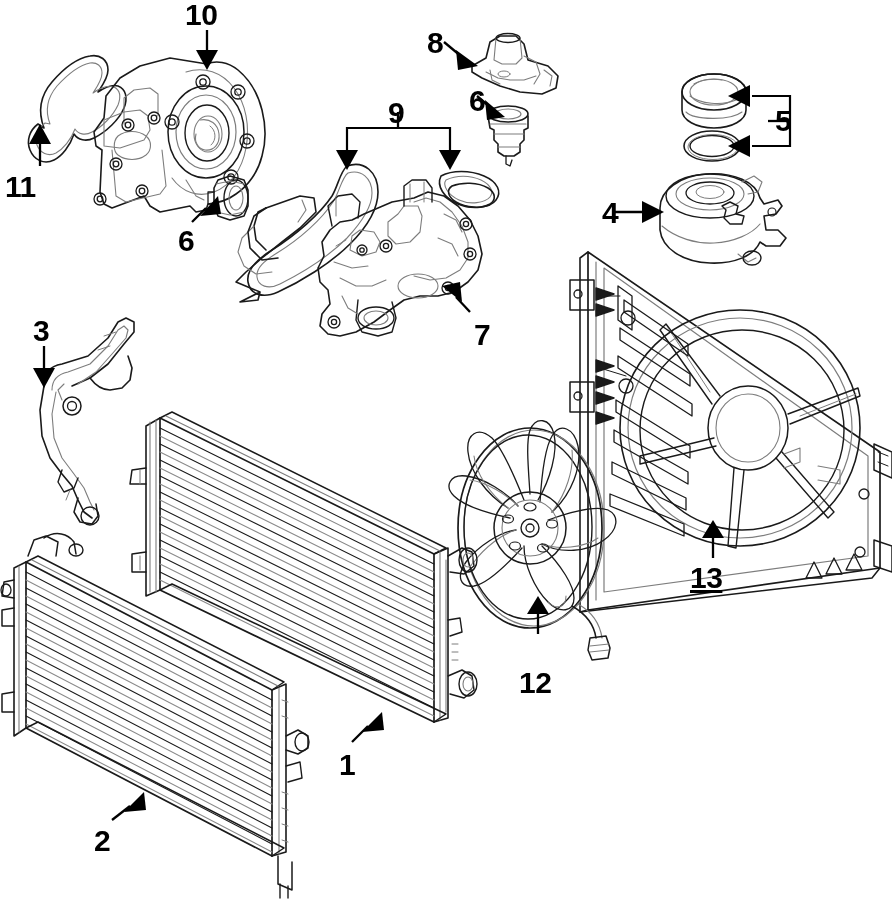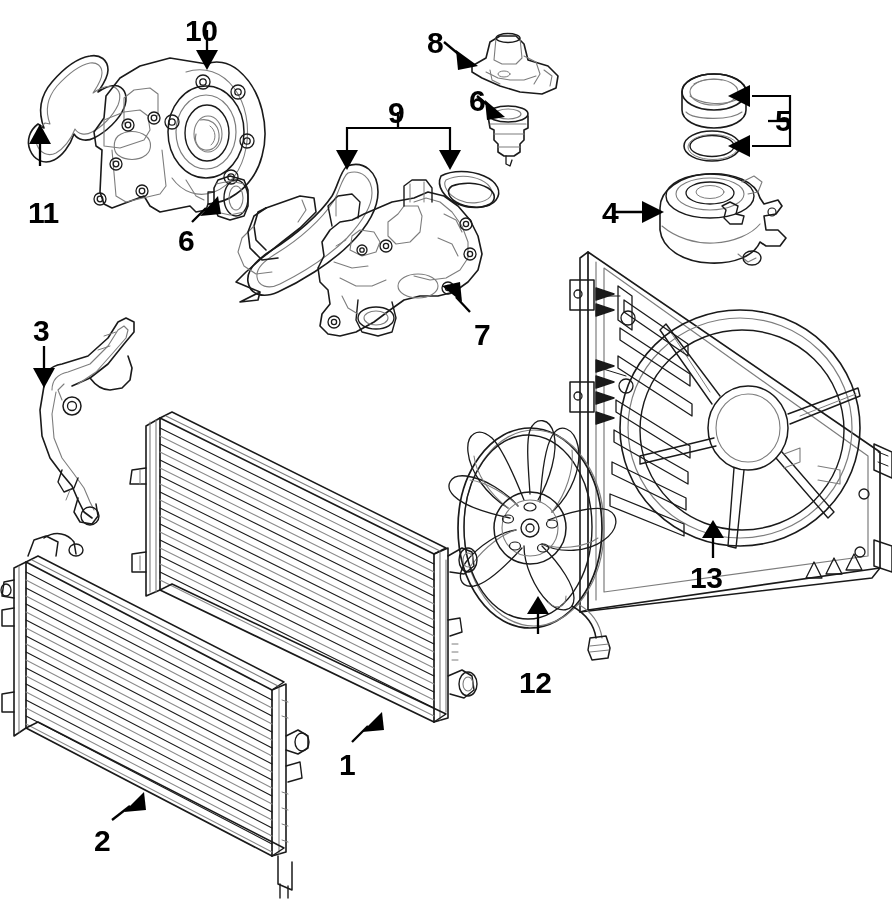--- a/index.html
+++ b/index.html
@@ -566,18 +566,18 @@
 <div class="lbl" style="left:339px;top:750px;">1</div>
 <div class="lbl" style="left:94px;top:826px;">2</div>
 <div class="lbl" style="left:33px;top:316px;">3</div>
 <div class="lbl" style="left:602px;top:198px;">4</div>
 <div class="lbl" style="left:775px;top:106px;">5</div>
 <div class="lbl" style="left:178px;top:226px;">6</div>
 <div class="lbl" style="left:469px;top:86px;">6</div>
 <div class="lbl" style="left:474px;top:320px;">7</div>
 <div class="lbl" style="left:427px;top:28px;">8</div>
 <div class="lbl" style="left:388px;top:98px;">9</div>
-<div class="lbl" style="left:185px;top:0px;margin-top:16px;">10</div>
-<div class="lbl" style="left:28px;top:172px;margin-top:26px;">11</div>
+<div class="lbl" style="left:185px;top:0px;">10</div>
+<div class="lbl" style="left:5px;top:172px;">11</div>
 <div class="lbl" style="left:519px;top:668px;">12</div>
-<div class="lbl" style="left:690px;top:563px;">13</div>
+<div class="lbl" style="left:690px;top:563px;text-decoration:underline;">13</div>
 
 </div>
 
 </body></html>

